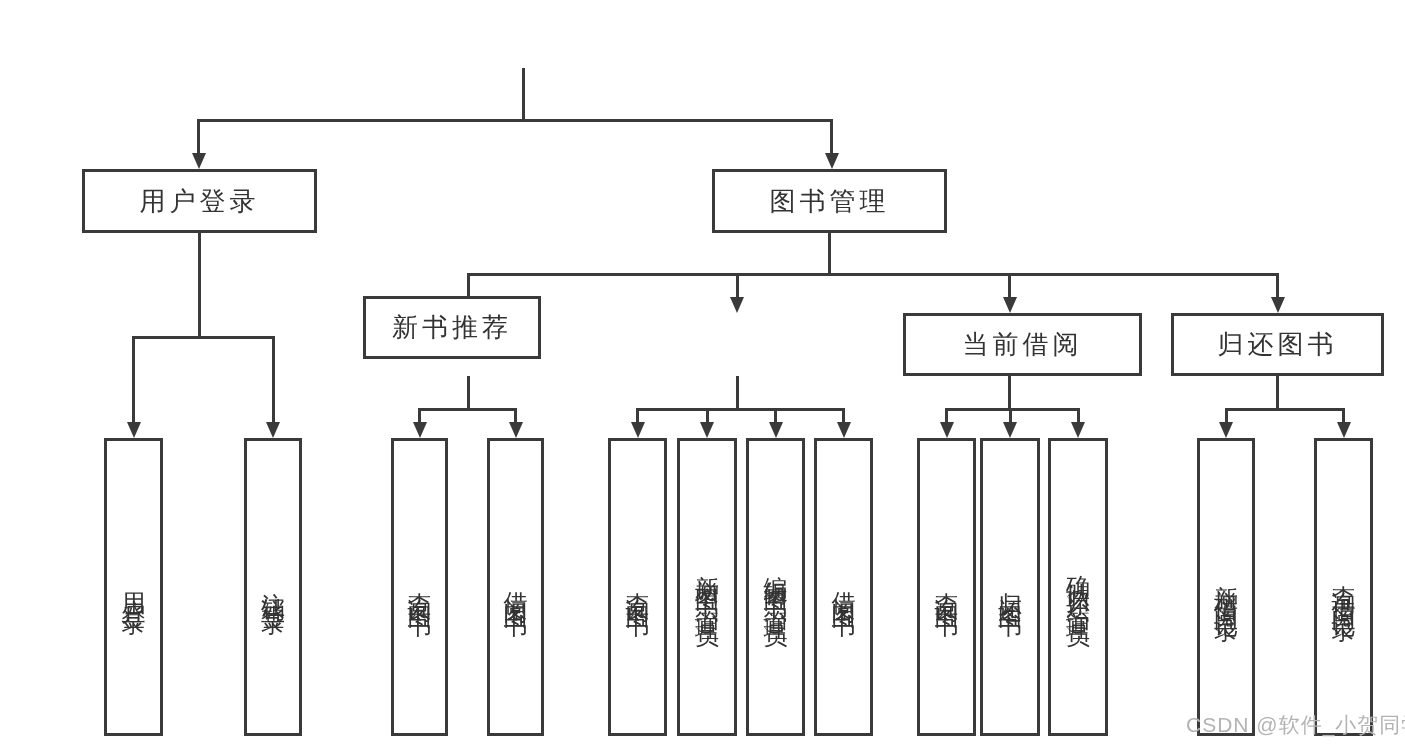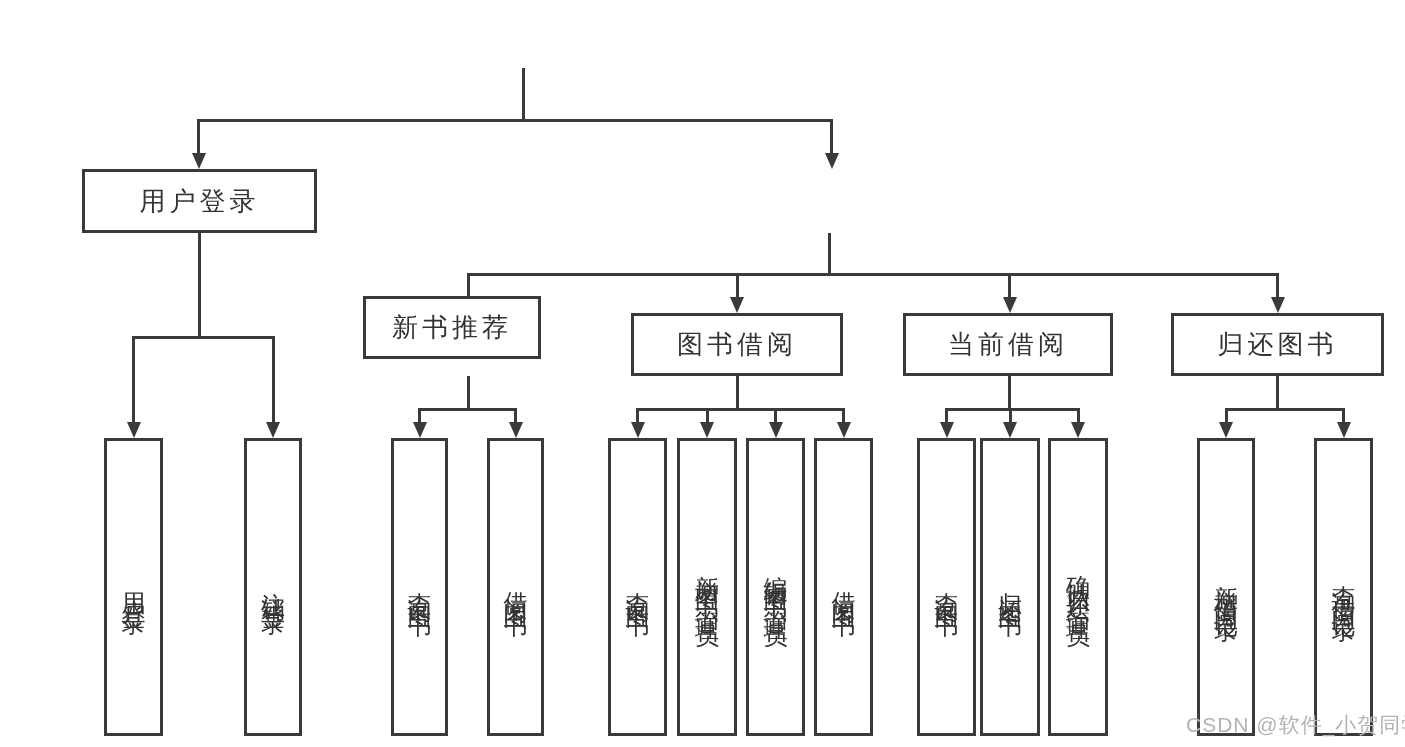--- a/index.html
+++ b/index.html
@@ -102,28 +102,28 @@
   <div class="hline" style="left:1224.5px;top:408px;width:120px;"></div>
   <div class="vline" style="left:1224.5px;top:408px;height:14px;"></div>
   <div class="arr" style="left:1219px;top:422px;"></div>
   <div class="vline" style="left:1342px;top:408px;height:14px;"></div>
   <div class="arr" style="left:1336.5px;top:422px;"></div>
 
 
   <div class="node" style="left:82px;top:169px;width:235px;height:64px;">
     <span>用户登录</span>
   </div>
+  <div class="node" style="left:712px;top:169px;width:235px;height:64px;">
+    <span>图书管理</span>
+  </div>
 
   <div class="node" style="left:363px;top:296px;width:178px;height:63px;">
     <span>新书推荐</span>
   </div>
-  <div class="node" style="left:631px;top:313px;width:212px;height:63px;">
-    <span>图书借阅</span>
-  </div>
-  <div class="node" style="left:903px;top:313px;width:210px;height:63px;">
+  <div class="node" style="left:903px;top:313px;width:239px;height:63px;">
     <span>当前借阅</span>
   </div>
   <div class="node" style="left:1171px;top:313px;width:213px;height:63px;">
     <span>归还图书</span>
   </div>
 
   <div class="vnode" style="left:104px;top:438px;width:59px;height:298px;">
     <span class="vt">用户登录</span>
   </div>
   <div class="vnode" style="left:244px;top:438px;width:58px;height:298px;">

